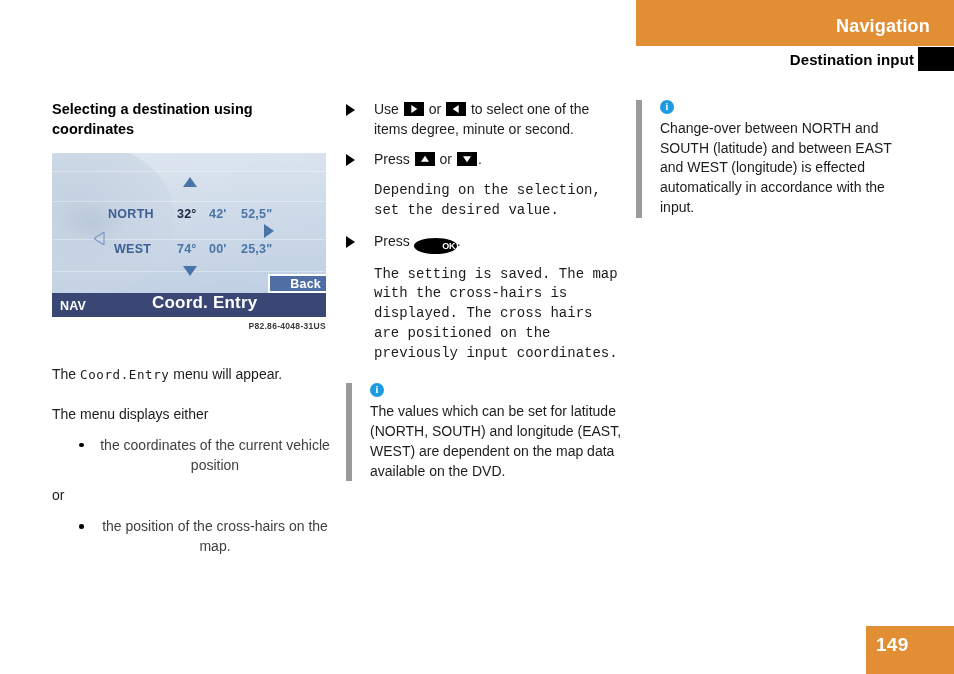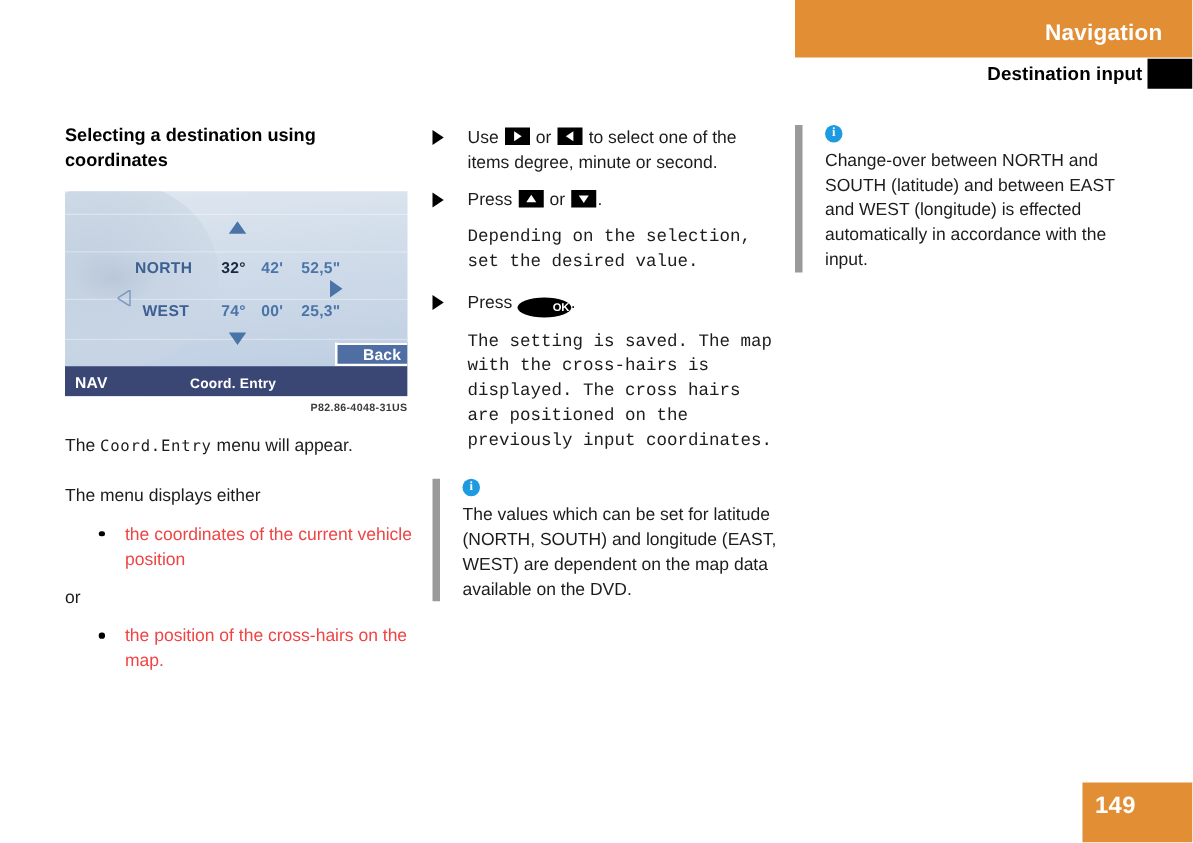--- a/index.html
+++ b/index.html
@@ -105,21 +105,22 @@
     margin-top: 20px;
   }
 
   
   .bullet {
     position: relative;
     padding-left: 48px;
     margin-bottom: 11px;
     font-size: 14px;
     line-height: 1.41;
-    color: #ef4444;
+    color: #404040;
+    text-align: center;
   }
   .bullet .dot {
     position: absolute;
     left: 27px;
     top: 7px;
     width: 4.5px;
     height: 4.5px;
     border-radius: 50%;
     background: #000;
   }
@@ -330,39 +331,39 @@
     position: absolute;
     left: 8px; bottom: 4px;
     font-size: 12.5px;
     font-weight: bold;
     color: #ffffff;
     letter-spacing: 0.2px;
   }
   #nav-status-center {
     position: absolute;
     left: 100px; bottom: 4px;
-    font-size: 11px;
+    font-size: 17px;
     font-weight: bold;
     color: #ffffff;
     letter-spacing: 0.2px;
   }
   #nav-figure-code {
     position: absolute;
     right: 0;
     top: 168px;
     font-size: 8.5px;
     font-weight: bold;
     color: #3a3a3a;
     letter-spacing: 0.3px;
     font-family: "Liberation Sans", sans-serif;
   }
   #nav-figure-wrap {
     position: relative;
     width: 274px;
-    margin-bottom: 30px;
+    margin-bottom: 48px;
   }
 
   
   .note {
     position: relative;
     padding-left: 24px;
     margin-bottom: 16px;
   }
   .note .note-bar {
     position: absolute;

